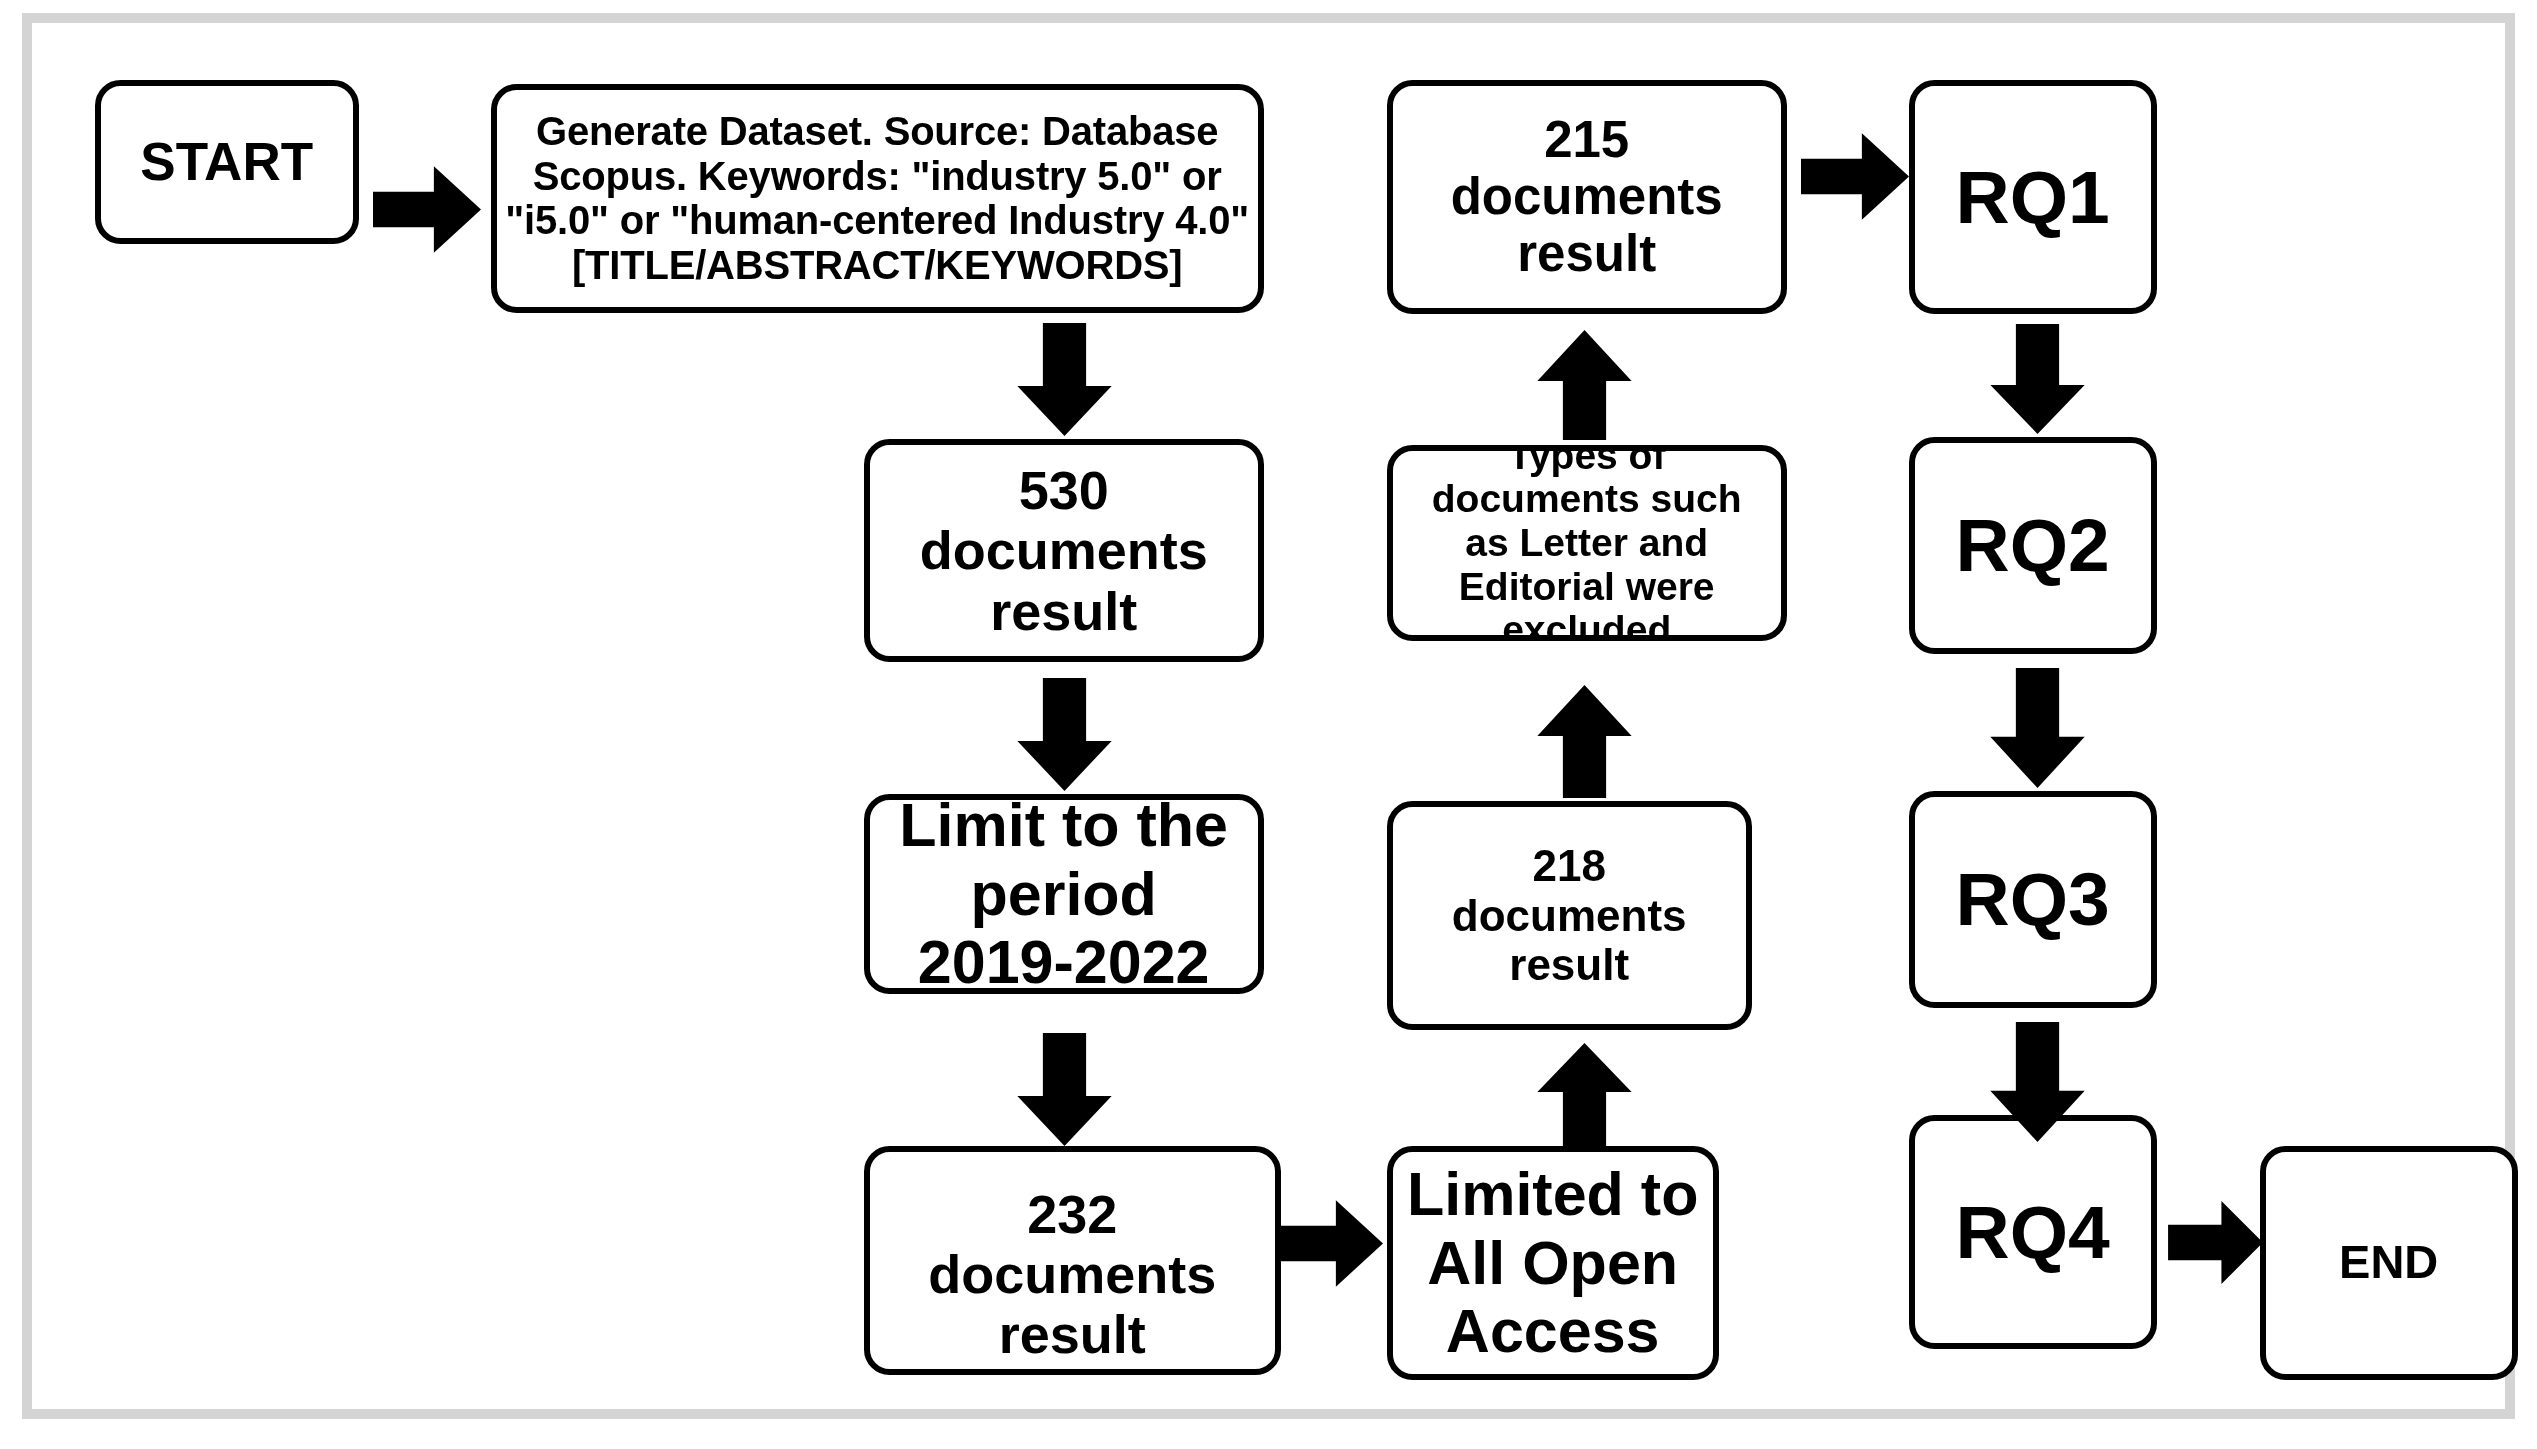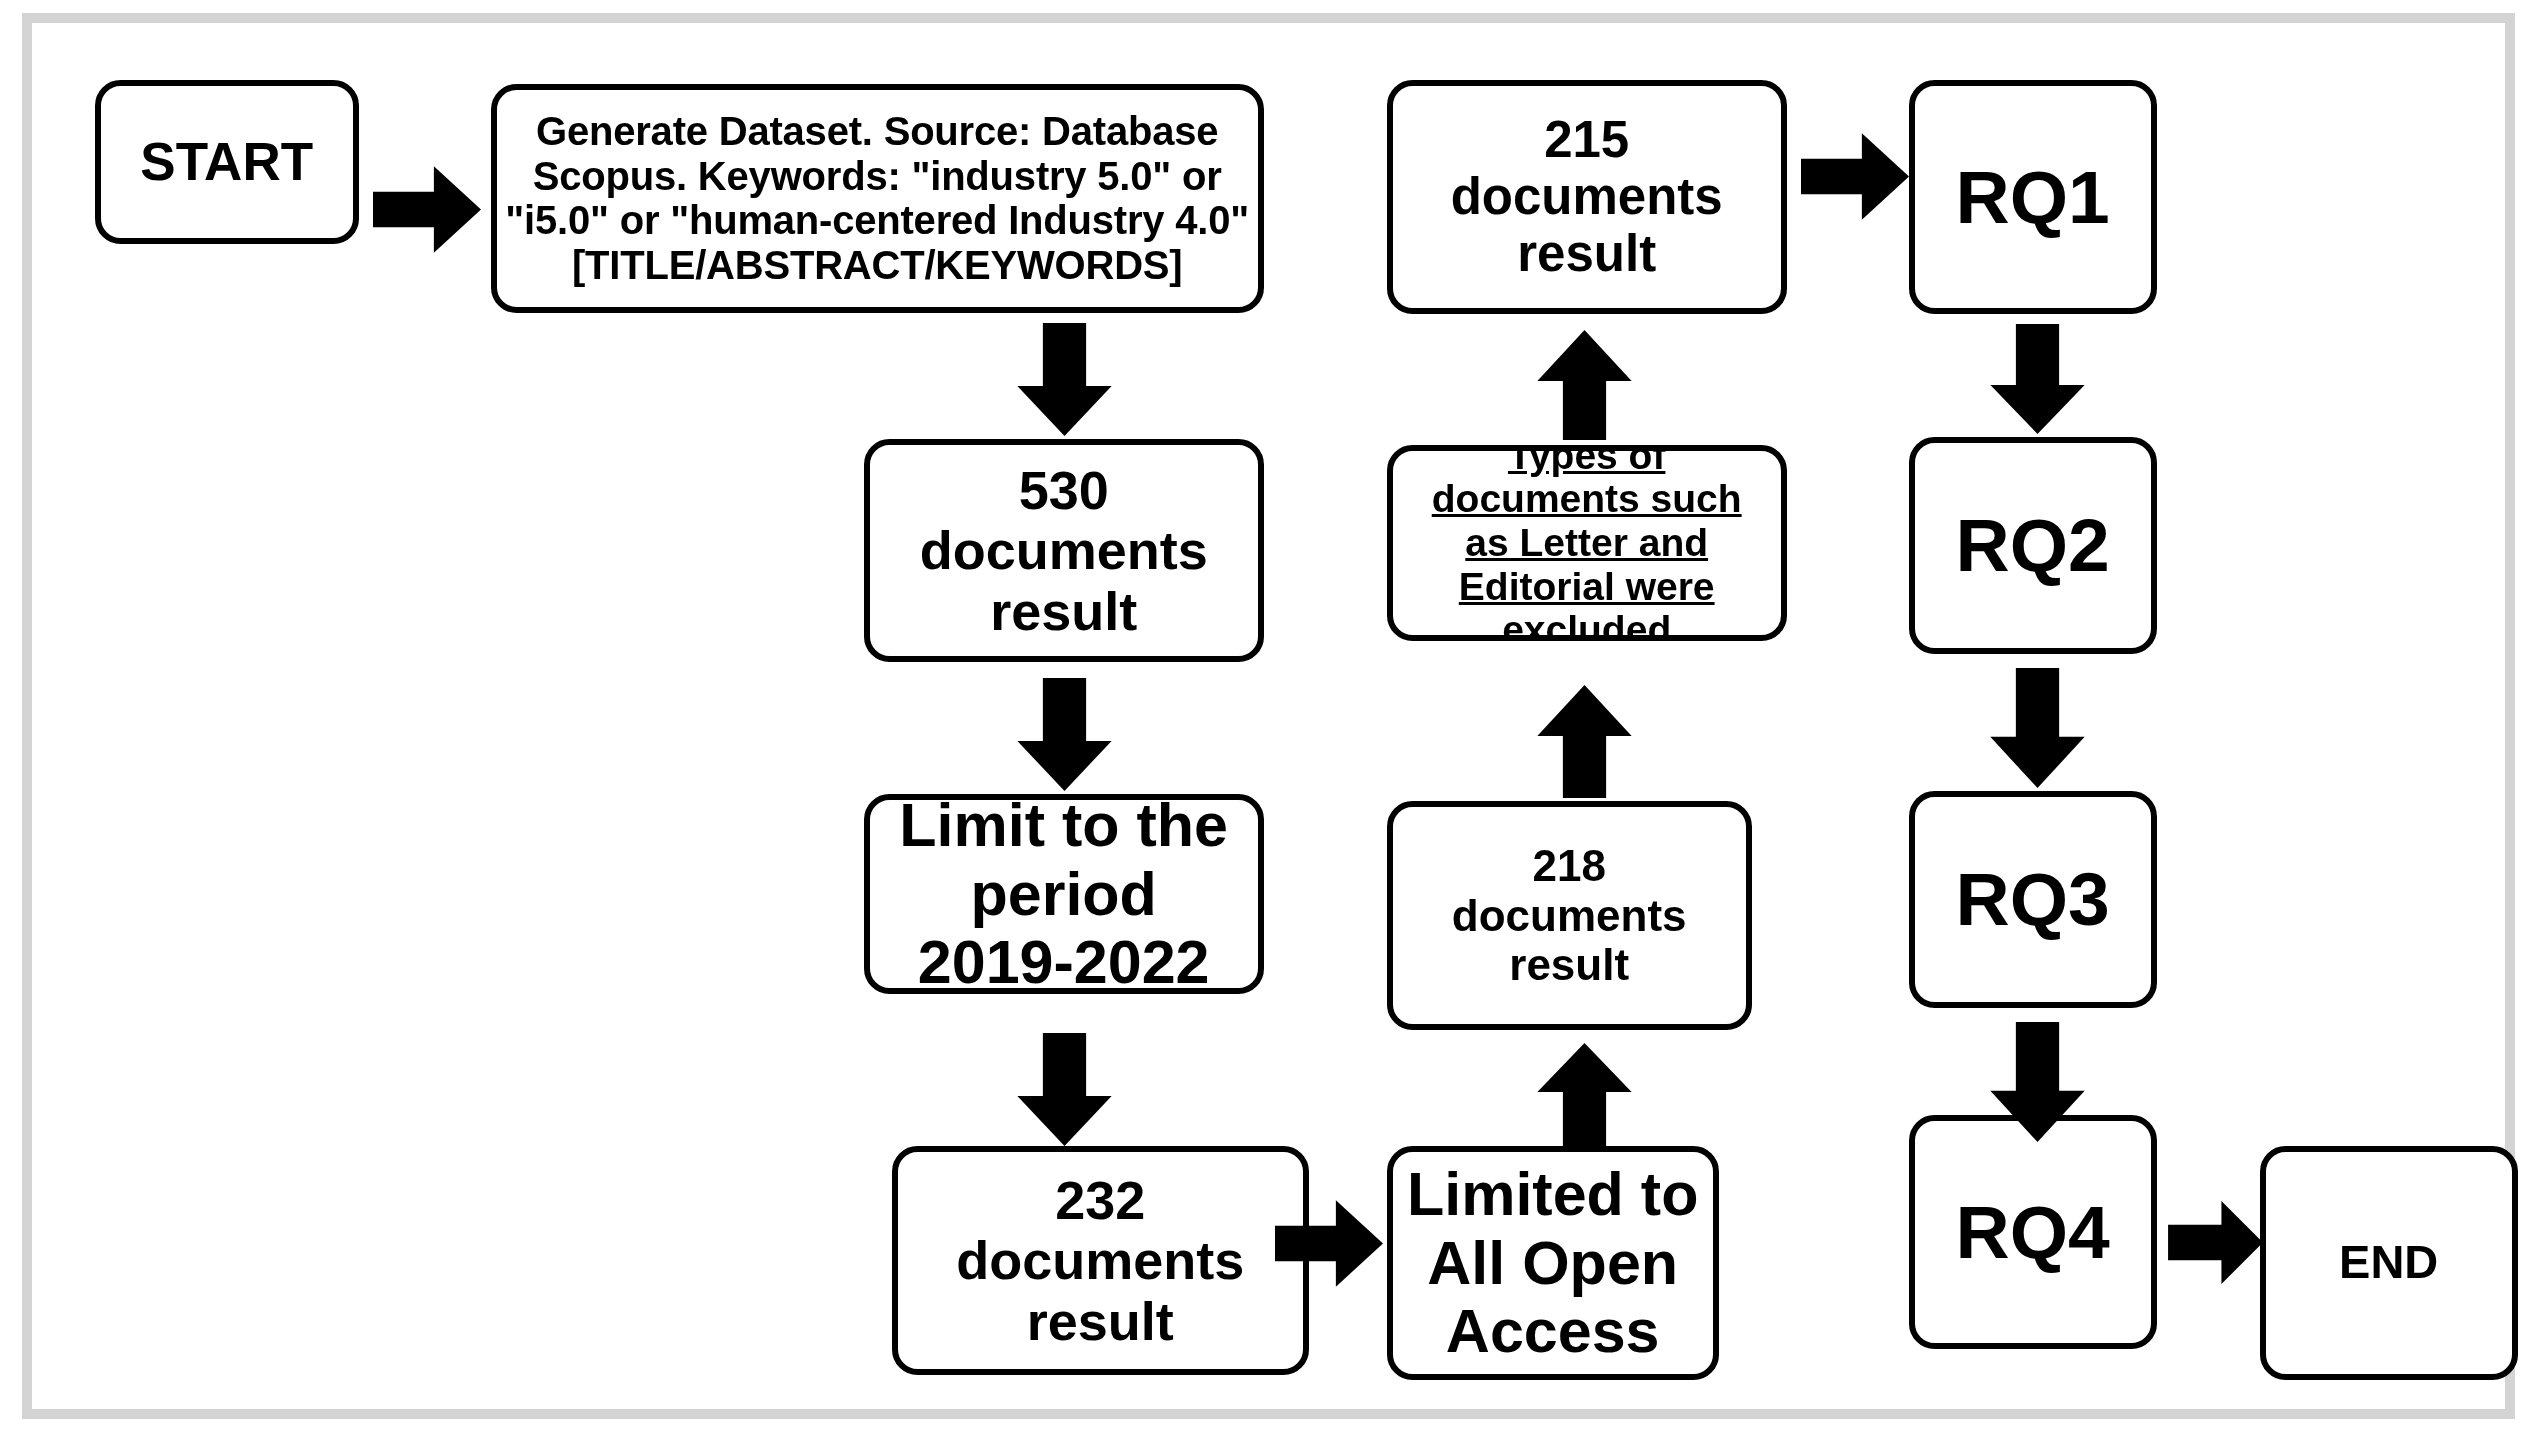--- a/index.html
+++ b/index.html
@@ -47,24 +47,24 @@
   .node .txt {
     display: block;
     white-space: pre-line;
     width: 100%;
   }
   
   #node-start        { left: 63px;   top: 57px;   width: 264px; height: 164px;  font-size: 53px; }
   #node-generate     { left: 459px;  top: 61px;   width: 773px; height: 229px;  font-size: 40px; letter-spacing:-0.2px;}
   #node-530          { left: 832px;  top: 416px;  width: 400px; height: 223px;  font-size: 54px; }
   #node-limit-period { left: 832px;  top: 771px;  width: 400px; height: 200px;  font-size: 61px; }
-  #node-232          { left: 860px;  top: 1123px; width: 417px; height: 229px;  font-size: 54px; }
+  #node-232          { left: 832px;  top: 1123px; width: 417px; height: 229px;  font-size: 54px; align-items: flex-end; }
 
   #node-215          { left: 1355px; top: 57px;   width: 400px; height: 234px;  font-size: 51px; }
-  #node-types        { left: 1355px; top: 422px;  width: 400px; height: 196px;  font-size: 39px; text-decoration: underline; }
+  #node-types        { left: 1355px; top: 422px;  width: 400px; height: 196px;  font-size: 39px; }
   #node-218          { left: 1355px; top: 778px;  width: 365px; height: 229px;  font-size: 44px; text-align: center; }
   #node-openaccess   { left: 1355px; top: 1123px; width: 332px; height: 234px;  font-size: 61px; }
 
   #node-rq1          { left: 1877px; top: 57px;   width: 248px; height: 234px;  font-size: 75px; }
   #node-rq2          { left: 1877px; top: 414px;  width: 248px; height: 217px;  font-size: 75px; }
   #node-rq3          { left: 1877px; top: 768px;  width: 248px; height: 217px;  font-size: 75px; }
   #node-rq4          { left: 1877px; top: 1092px; width: 248px; height: 234px;  font-size: 75px; }
   #node-end          { left: 2228px; top: 1123px; width: 258px; height: 234px;  font-size: 47px; }
 
   

